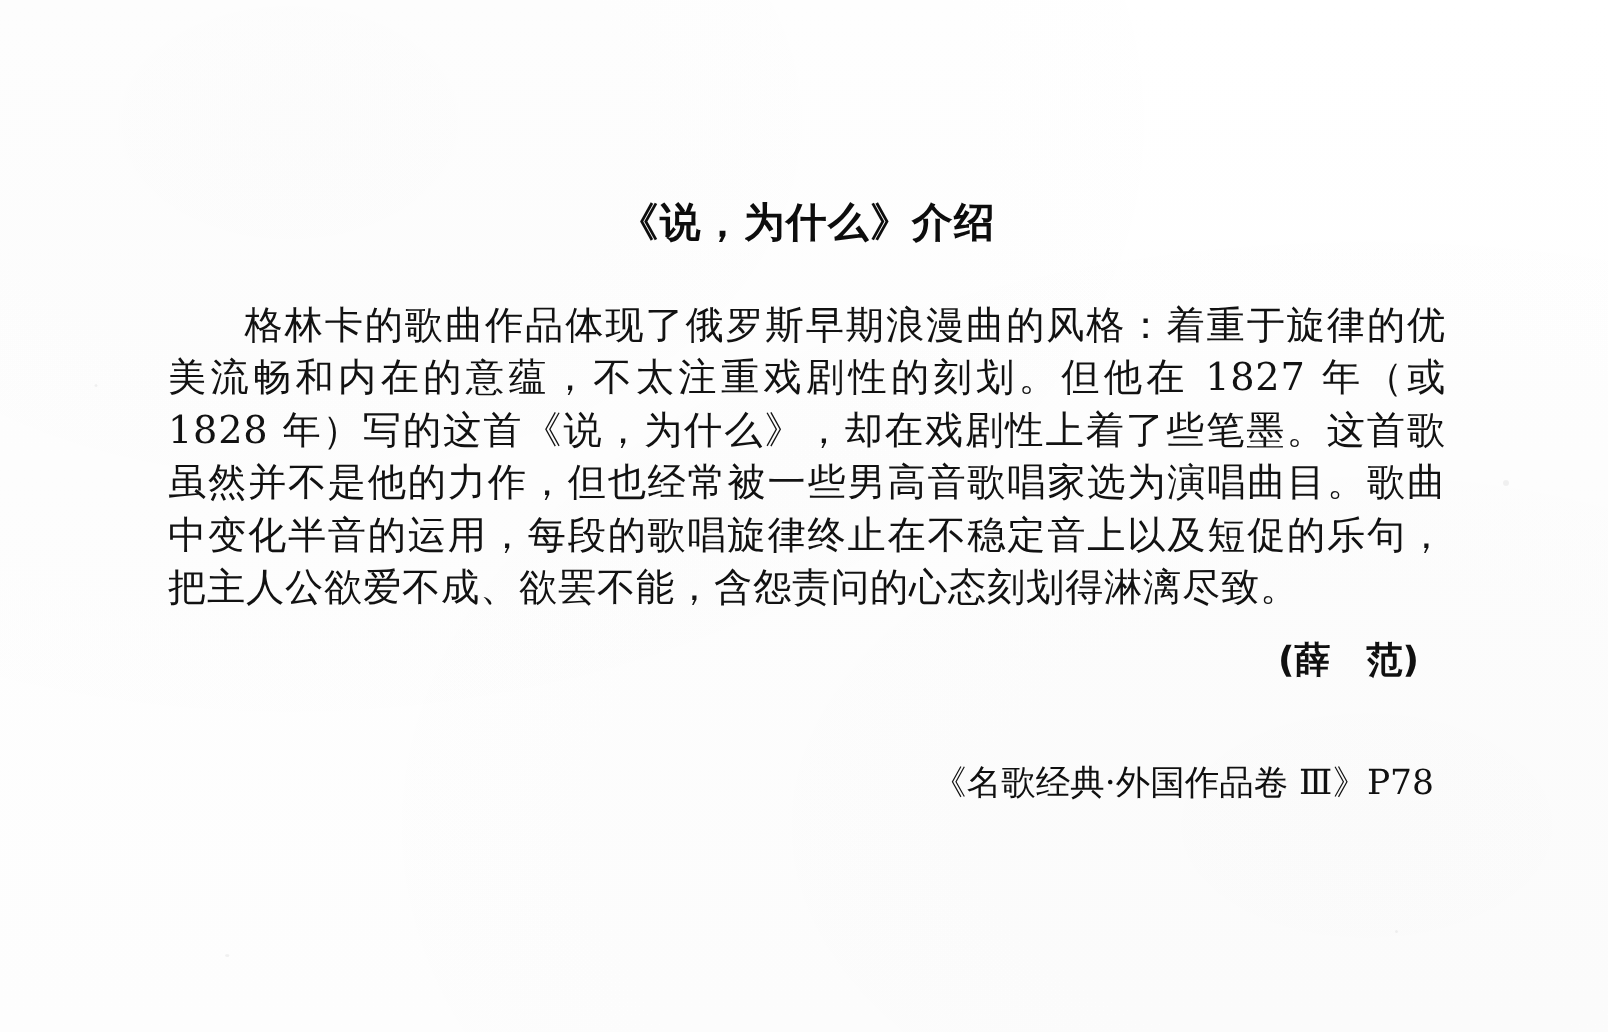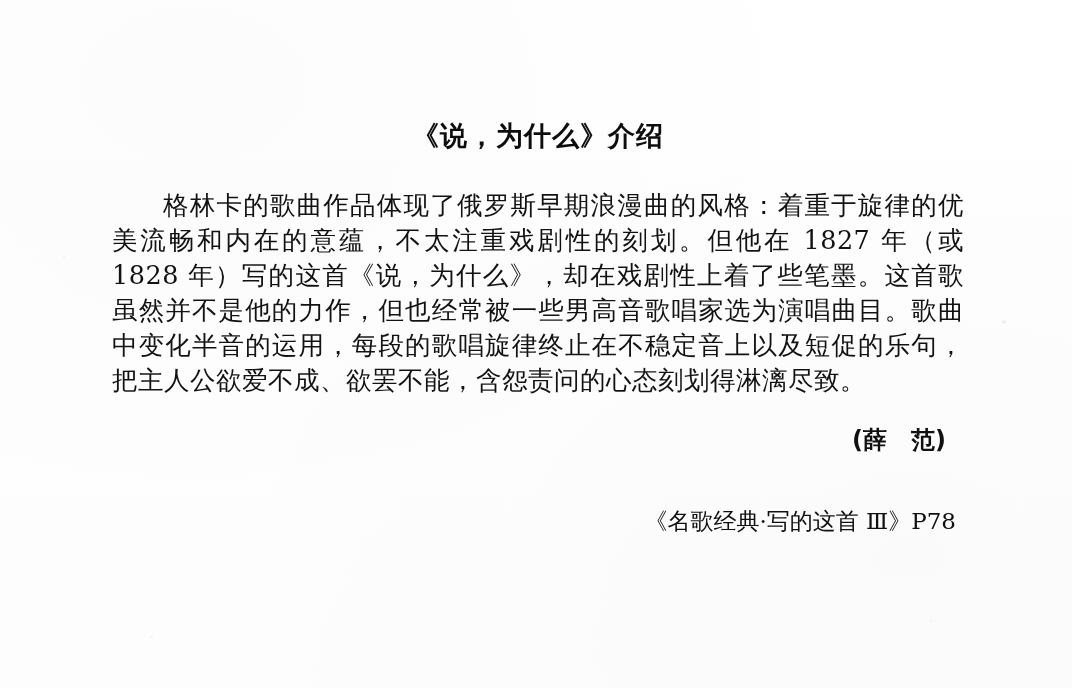--- a/index.html
+++ b/index.html
@@ -21,21 +21,21 @@
     position: absolute;
     inset: 0;
     background:
       radial-gradient(ellipse at 18% 12%, rgba(0,0,0,0.012), rgba(255,255,255,0) 55%),
       radial-gradient(ellipse at 85% 80%, rgba(0,0,0,0.010), rgba(255,255,255,0) 60%),
       linear-gradient(180deg, #ffffff 0%, #fefefe 45%, #fdfdfd 100%);
   }
   .content {
     position: absolute;
     left: 112px;
-    top: 118px;
+    top: 130px;
     width: 852px;
   }
   .title {
     text-align: center;
     font-size: 27px;
     font-weight: 700;
     letter-spacing: 1px;
     color: #0d0d0d;
     font-family: "DejaVu Sans", "Liberation Sans", sans-serif;
     margin: 0 0 34px 0;
@@ -46,21 +46,21 @@
     line-height: 35px;
     text-align: justify;
     text-justify: inter-ideograph;
     text-indent: 2em;
     color: #121212;
     margin: 0;
     font-family: "DejaVu Serif", "Liberation Serif", serif;
     letter-spacing: 0.5px;
   }
   .signature {
-    margin-top: 26px;
+    margin-top: 14px;
     text-align: right;
     padding-right: 18px;
     font-size: 24px;
     font-weight: 700;
     color: #101010;
     font-family: "DejaVu Sans", "Liberation Sans", sans-serif;
     white-space: pre;
   }
   .source {
     margin-top: 50px;
@@ -93,15 +93,15 @@
   <div class="speck s4"></div>
   <div class="speck s5"></div>
 
   <div class="content">
     <h1 class="title">《说，为什么》介绍</h1>
 
     <p class="body-text">格林卡的歌曲作品体现了俄罗斯早期浪漫曲的风格：着重于旋律的优美流畅和内在的意蕴，不太注重戏剧性的刻划。但他在 1827 年（或 1828 年）写的这首《说，为什么》，却在戏剧性上着了些笔墨。这首歌虽然并不是他的力作，但也经常被一些男高音歌唱家选为演唱曲目。歌曲中变化半音的运用，每段的歌唱旋律终止在不稳定音上以及短促的乐句，把主人公欲爱不成、欲罢不能，含怨责问的心态刻划得淋漓尽致。</p>
 
     <div class="signature">(薛　范)</div>
 
-    <div class="source">《名歌经典·写的这首 Ⅲ》P78</div>
+    <div class="source">《名歌经典·外国作品卷 Ⅲ》P78</div>
   </div>
 </div>
 
 </body></html>

